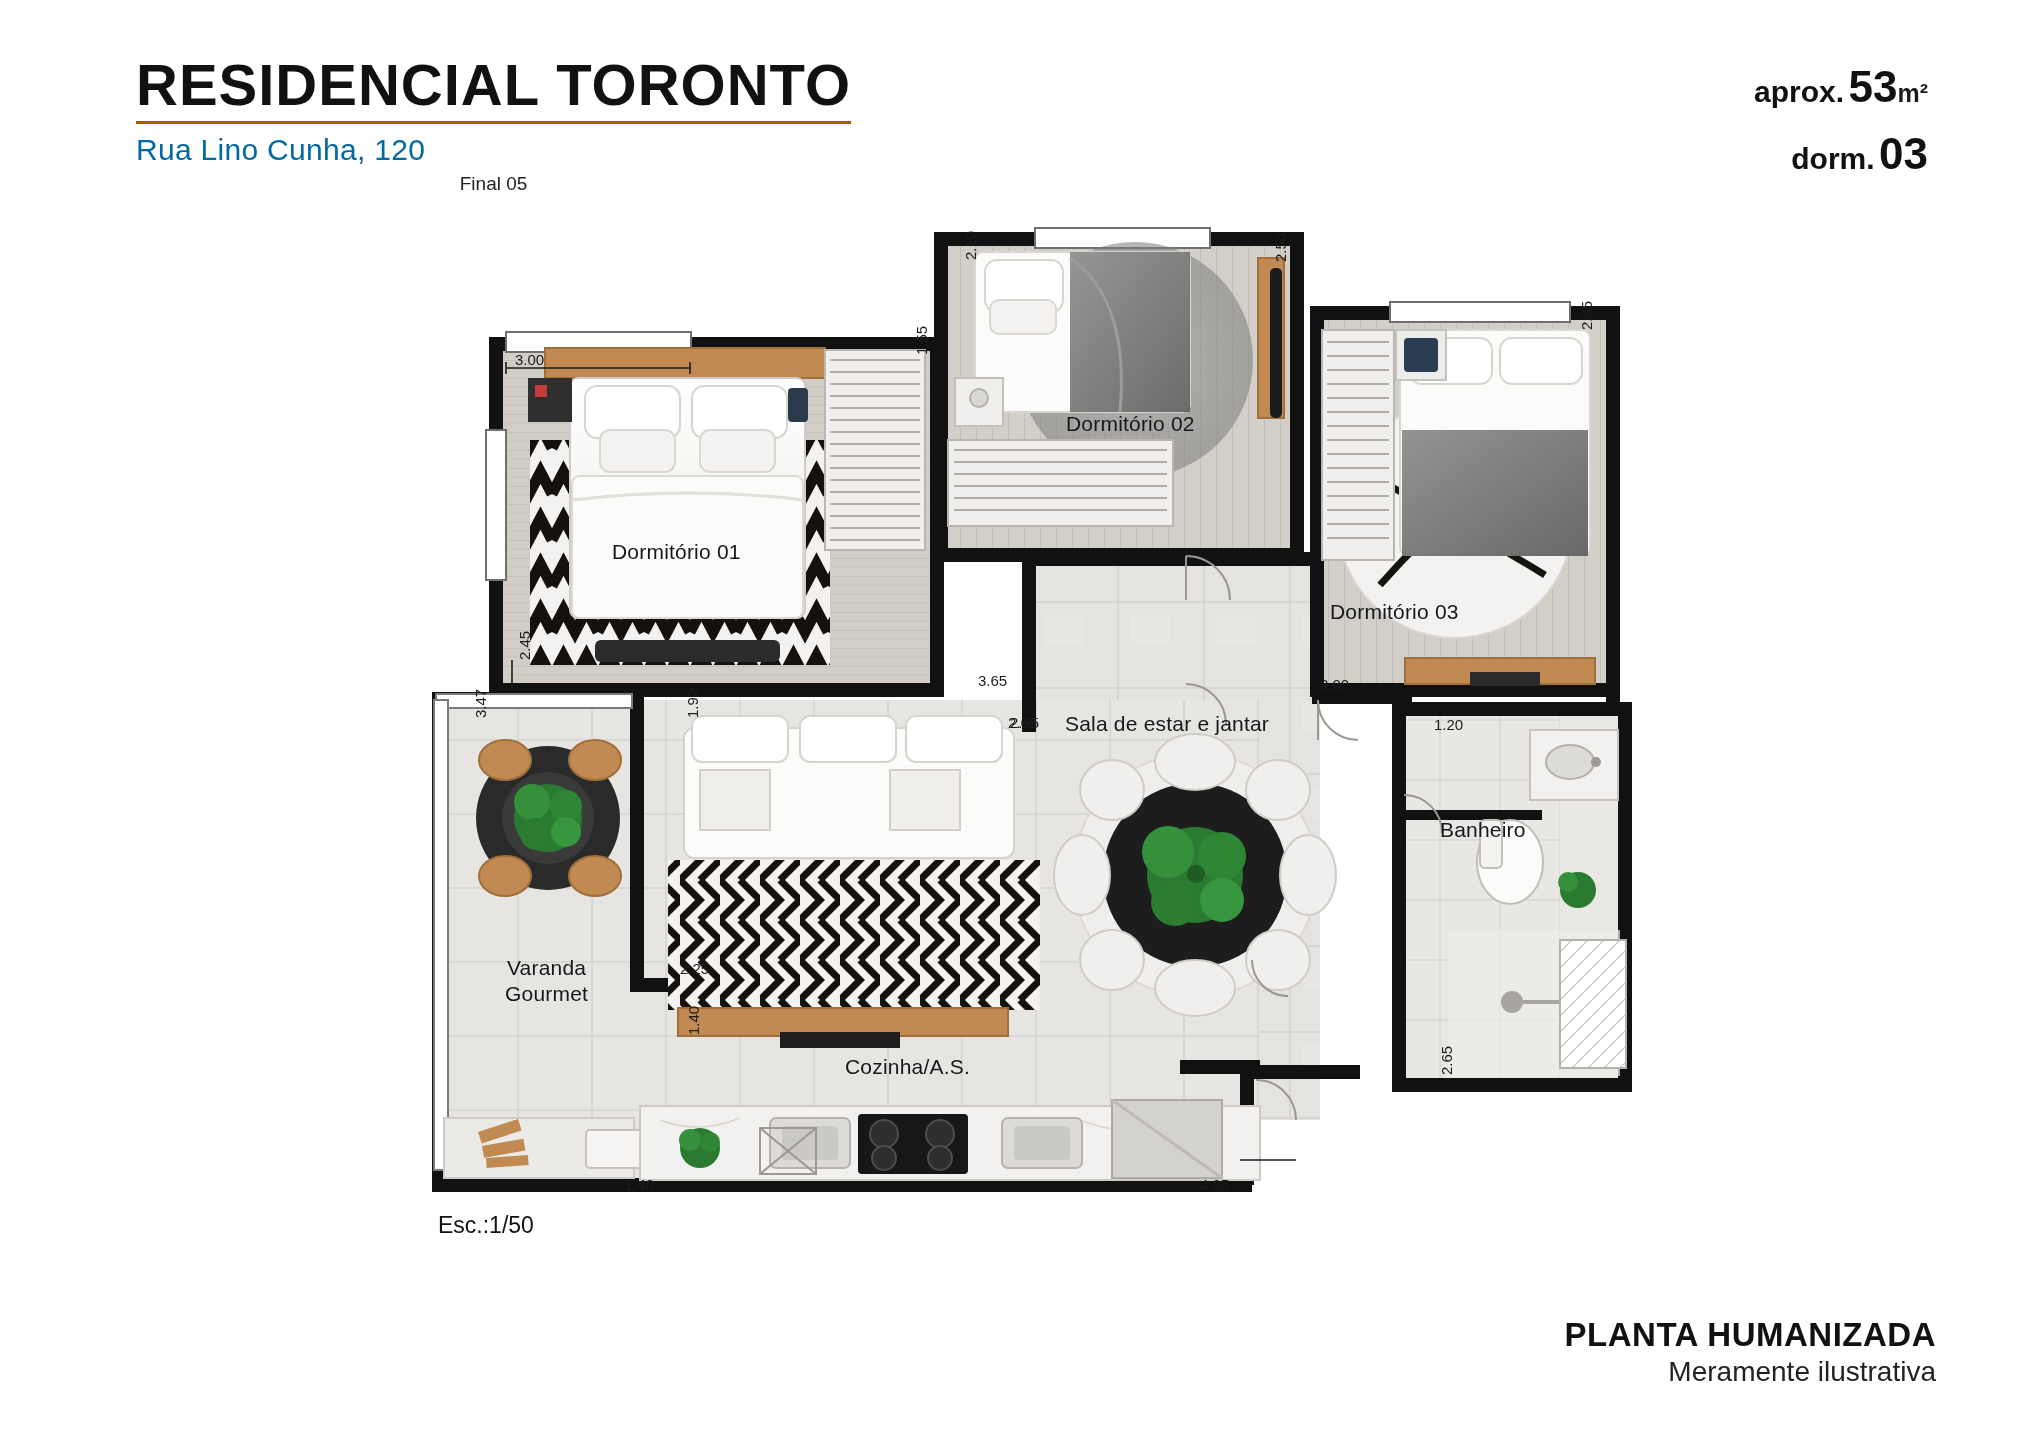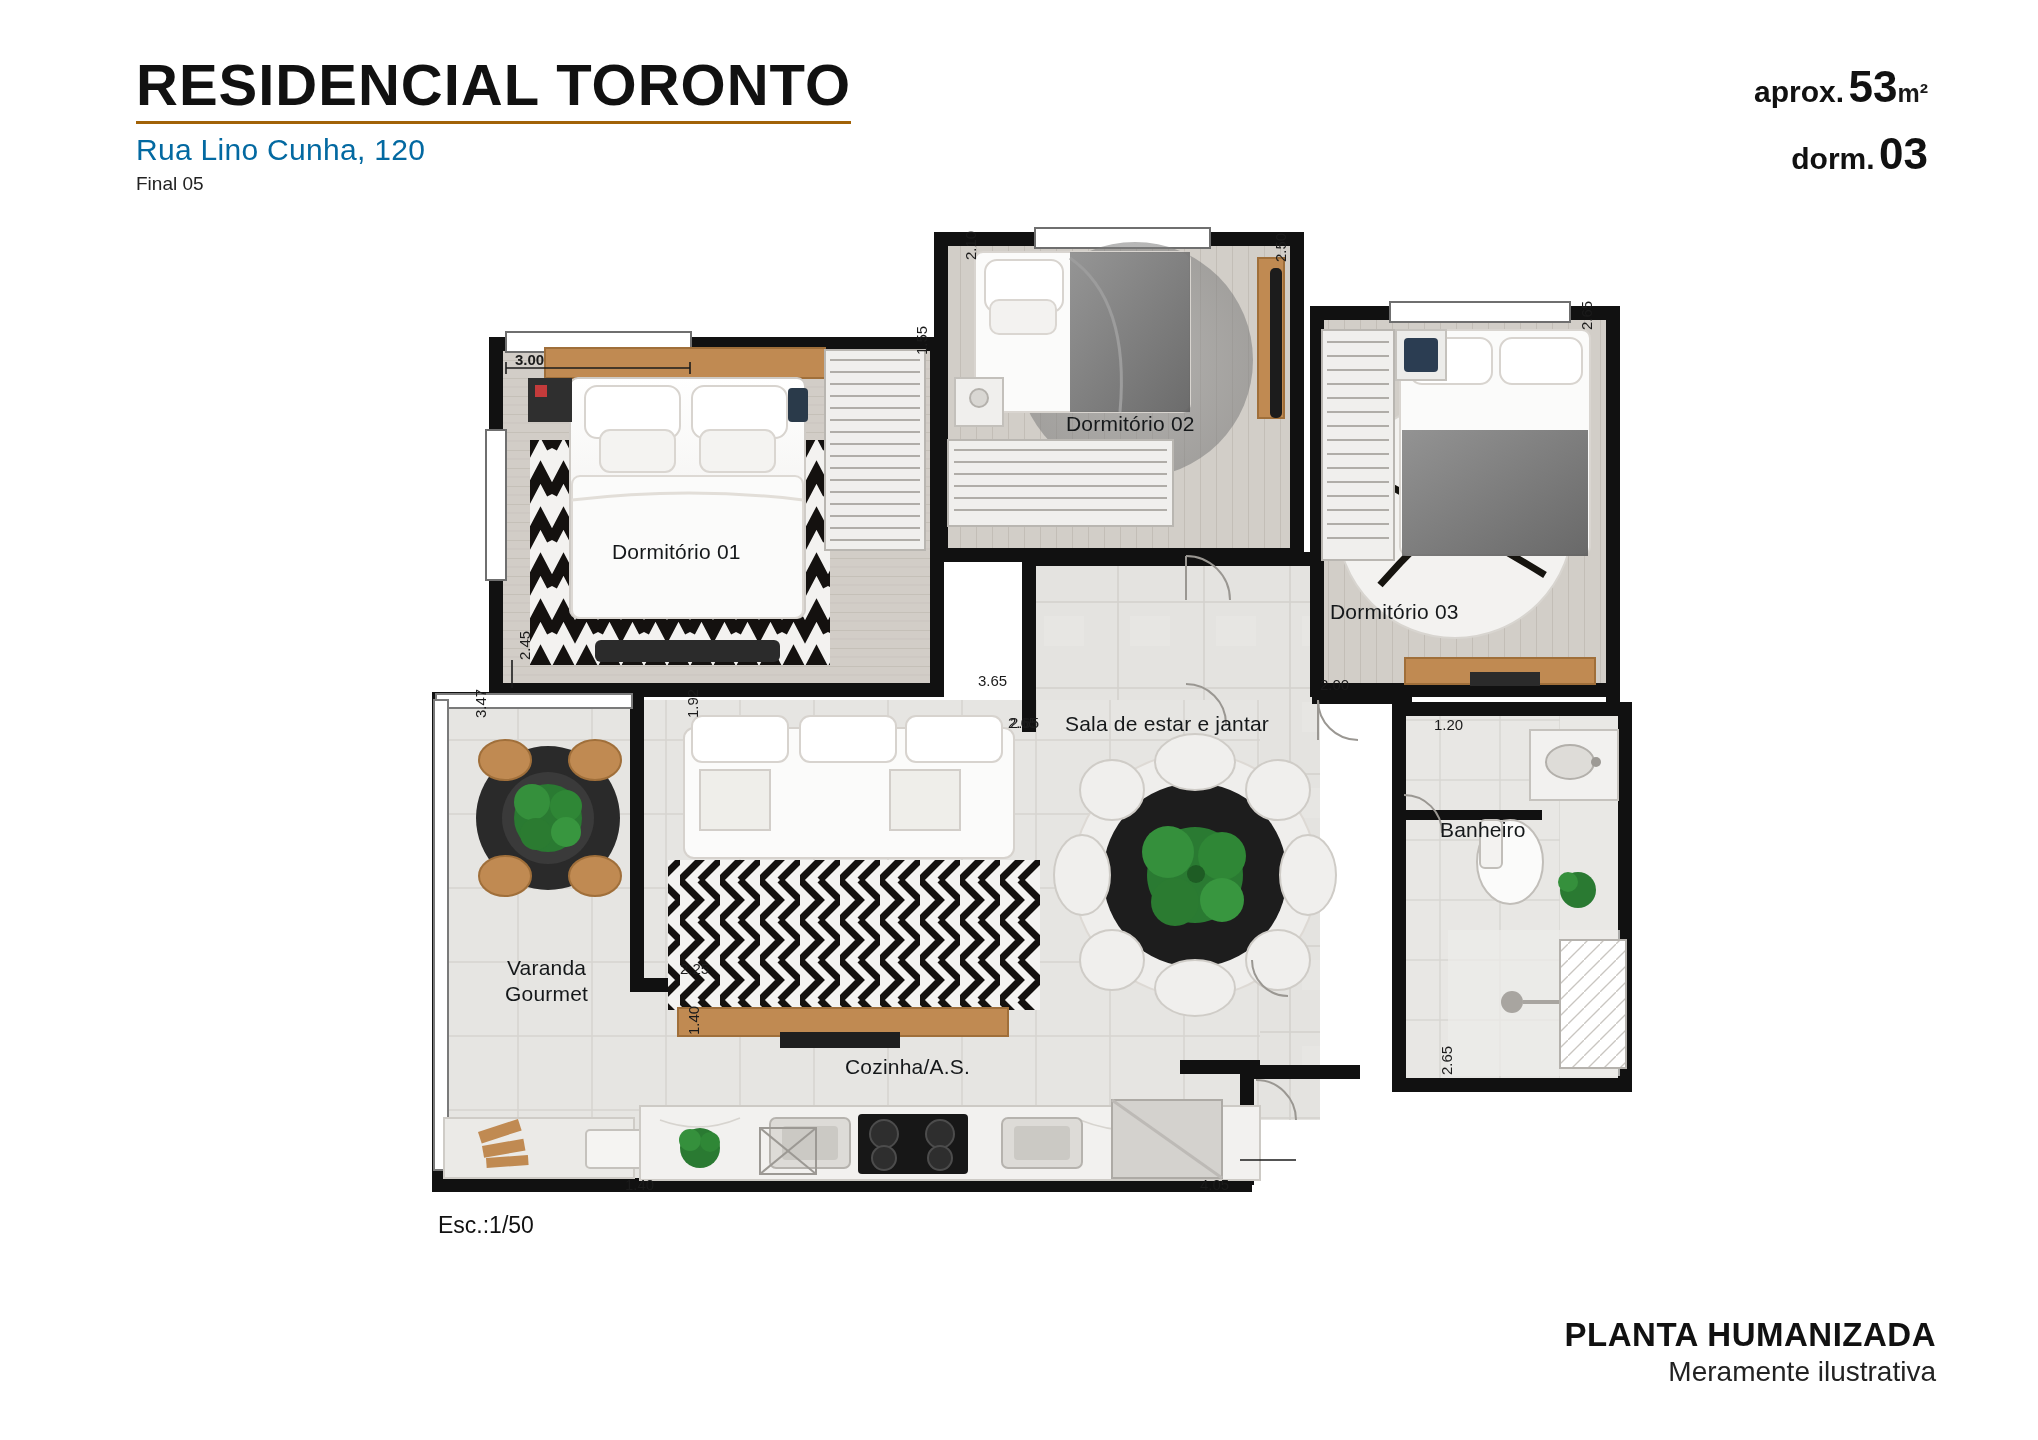--- a/index.html
+++ b/index.html
@@ -42,20 +42,21 @@
   #project-address {
     font-size: 30px;
     color: #0369a1;
     margin-top: 9px;
     letter-spacing: 0.3px;
   }
   #project-final {
     font-size: 19px;
     color: #222;
     margin-top: 6px;
+    text-align: center;
   }
 
   #header-right {
     position: absolute;
     right: 110px;
     top: 62px;
     text-align: right;
   }
   .hr-line {
     line-height: 1.15;
@@ -536,21 +537,21 @@
 <div class="room-label" style="left:1066px; top:412px;">Dormitório 02</div>
 <div class="room-label" style="left:1330px; top:600px;">Dormitório 03</div>
 <div class="room-label" style="left:1065px; top:712px;">Sala de estar e jantar</div>
 <div class="room-label" style="left:1440px; top:818px;">Banheiro</div>
 <div class="room-label" style="left:845px; top:1055px;">Cozinha/A.S.</div>
 <div class="room-label two-line" style="left:505px; top:955px;">
   <span>Varanda</span><br>
   <span>Gourmet</span>
 </div>
 
-<div class="dim" style="left:515px; top:351px;font-weight:bold;">3.00</div>
+<div class="dim" style="left:515px; top:351px;">3.00</div>
 <div class="dim vert" style="left:516px; top:660px;">2.45</div>
 <div class="dim vert" style="left:913px; top:355px;">1.55</div>
 <div class="dim vert" style="left:962px; top:260px;">2.10</div>
 <div class="dim vert" style="left:1272px; top:262px;">2.50</div>
 <div class="dim vert" style="left:1578px; top:330px;">2.65</div>
 <div class="dim" style="left:1320px; top:676px;">2.00</div>
 <div class="dim" style="left:978px; top:672px;">3.65</div>
 <div class="dim" style="left:1010px; top:714px;">2.65</div>
 <div class="dim" style="left:1434px; top:716px;">1.20</div>
 <div class="dim vert" style="left:1438px; top:1075px;">2.65</div>

